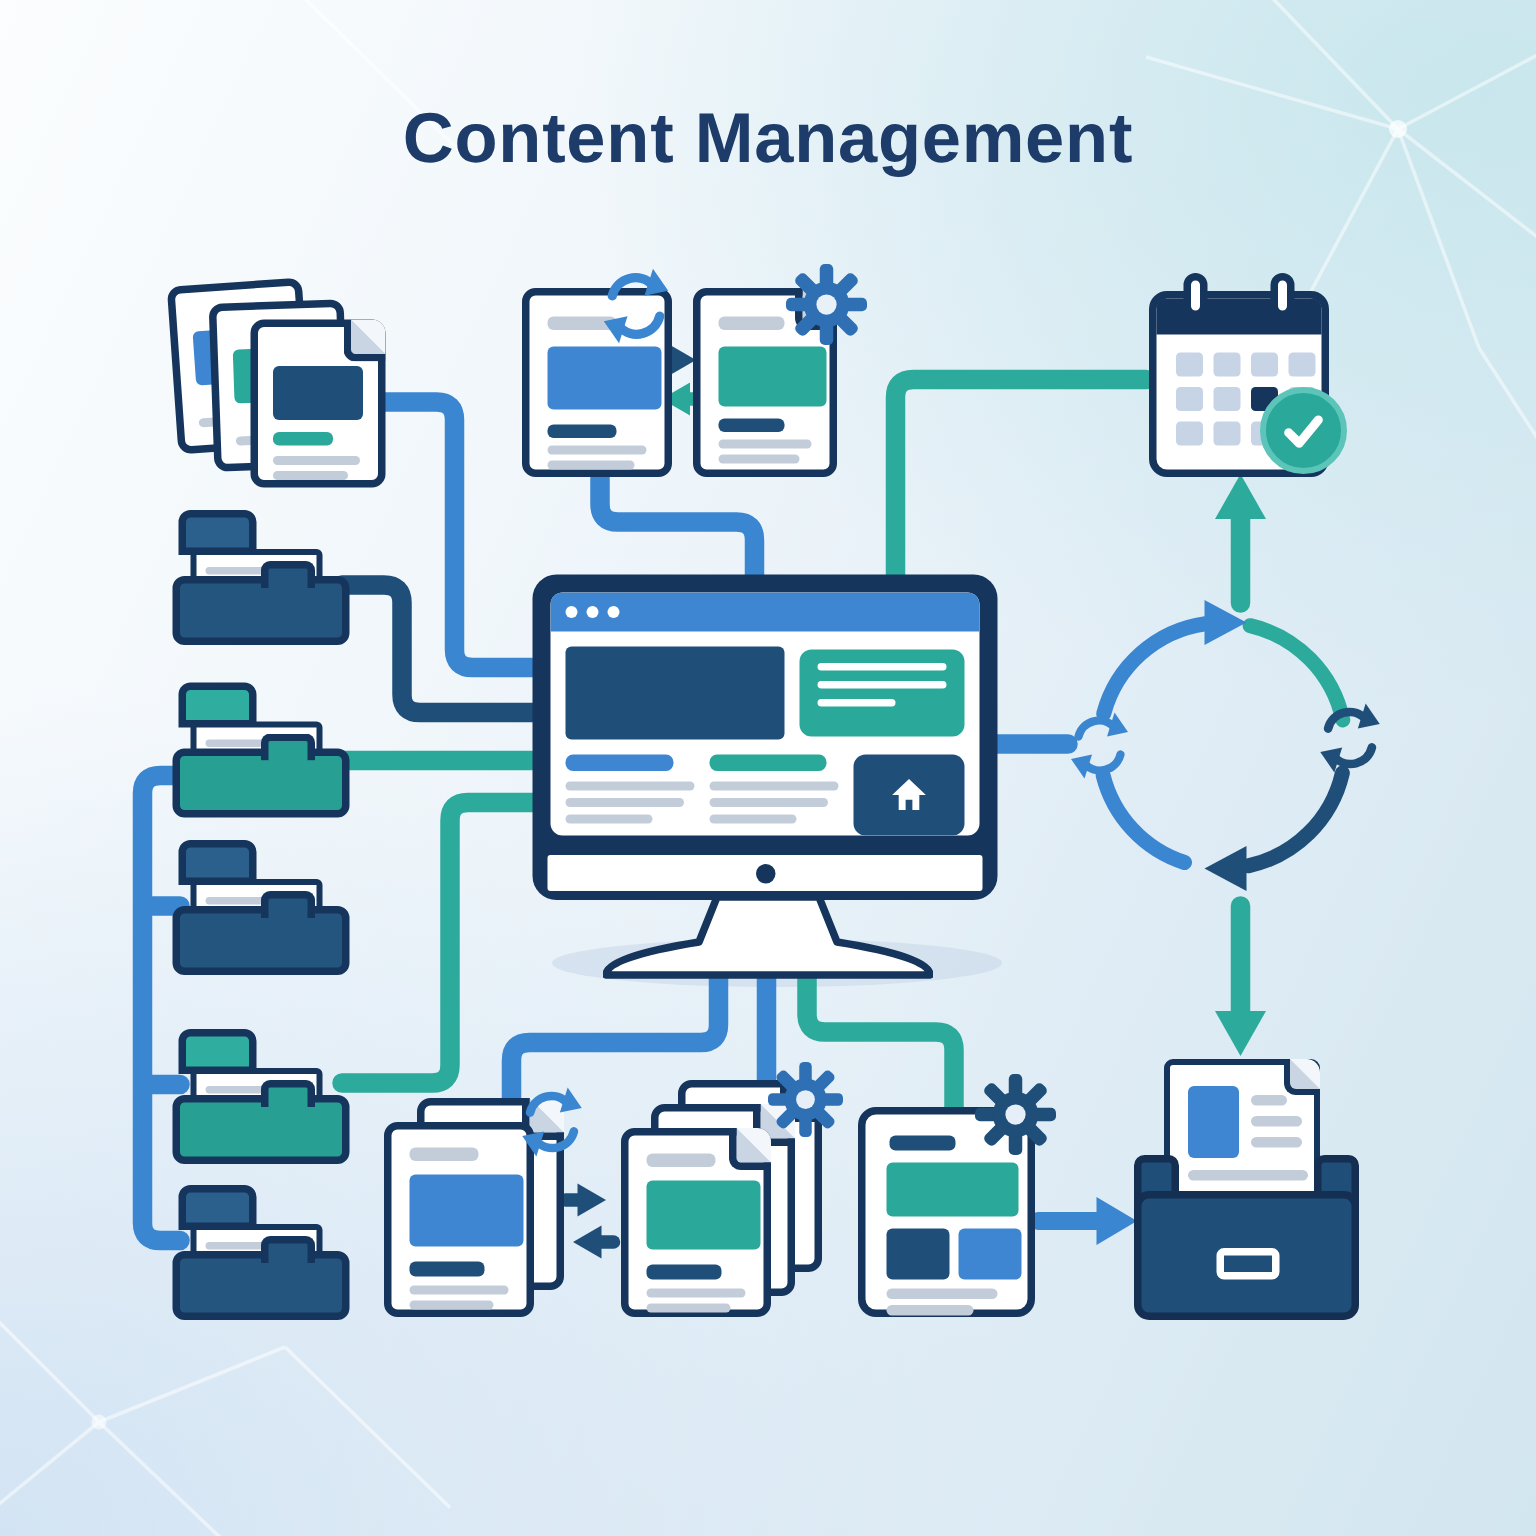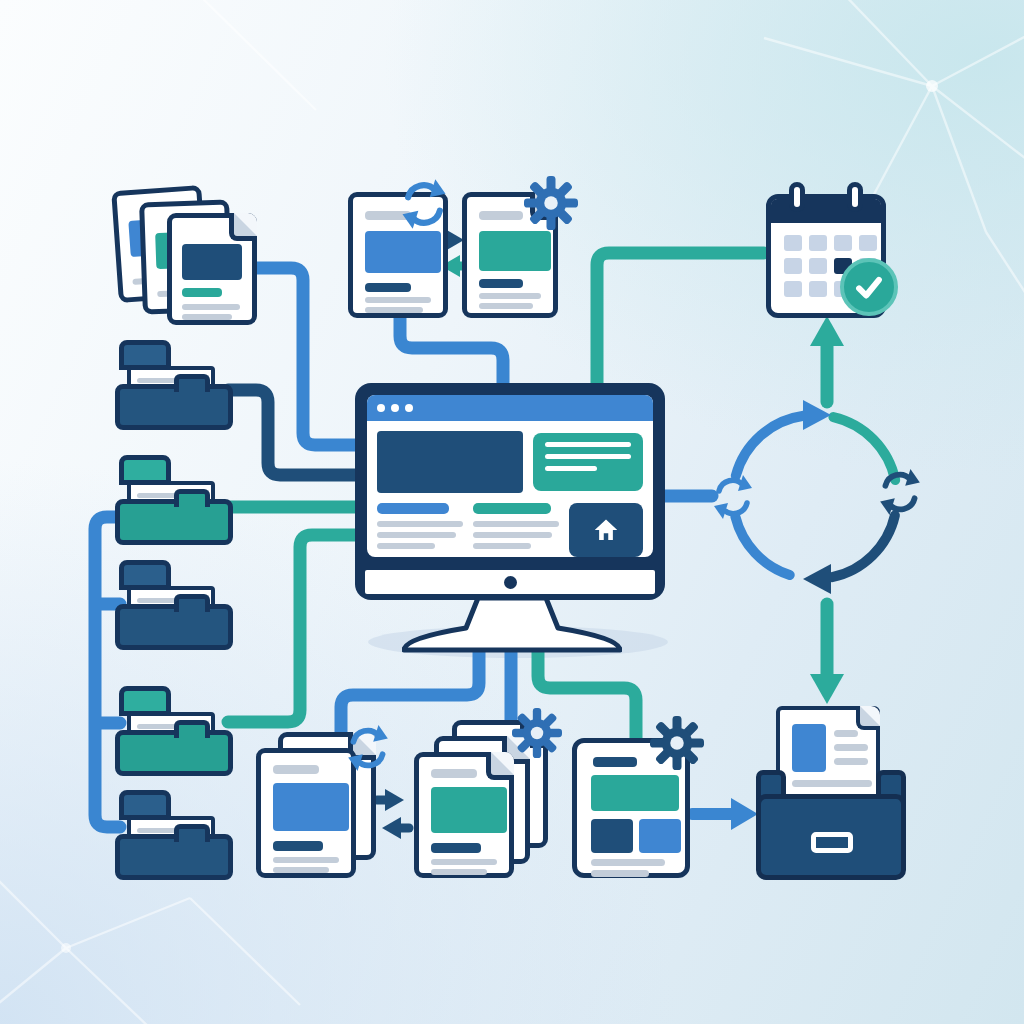--- a/index.html
+++ b/index.html
@@ -96,20 +96,21 @@
   <svg class="abs" style="left:0;top:0" width="1024" height="1024">
     <g stroke="#ffffff" stroke-width="2.4" opacity="0.5" fill="none">
       <path d="M932 86 L838 -12 M932 86 L1030 34 M932 86 L1030 162 M932 86 L872 198 M932 86 L764 38 M932 86 L986 232 M986 232 L1030 300"></path>
       <path d="M66 948 L-12 870 M66 948 L152 1030 M66 948 L-12 1012 M66 948 L190 898 M190 898 L300 1005"></path>
       <path d="M196 -8 L316 110"></path>
     </g>
     <circle cx="932" cy="86" r="6" fill="#ffffff" opacity="0.7"></circle>
     <circle cx="66" cy="948" r="5" fill="#ffffff" opacity="0.55"></circle>
   </svg>
 
+  <div class="title">Content Management</div>
 
   <div class="shadow"></div>
 
   <svg class="abs" style="left:0;top:0" width="1024" height="1024">
     <g fill="none" stroke-linecap="round" stroke-linejoin="round">
       <path d="M255 268 L291 268 Q303 268 303 280 L303 433 Q303 445 315 445 L357 445" stroke="#3a86d1" stroke-width="13"></path>
       <path d="M228 390 L256 390 Q268 390 268 402 L268 463 Q268 475 280 475 L357 475" stroke="#1f4e79" stroke-width="13"></path>
       <path d="M228 507 L357 507" stroke="#2aa89a" stroke-width="13"></path>
       <path d="M228 722 L288 722 Q300 722 300 710 L300 547 Q300 535 312 535 L357 535" stroke="#2cab9c" stroke-width="13"></path>
       <path d="M120 517 L107 517 Q95 517 95 529 L95 815 Q95 827 107 827 L120 827 M95 604 L120 604 M95 723 L120 723" stroke="#3a86d1" stroke-width="13"></path>

